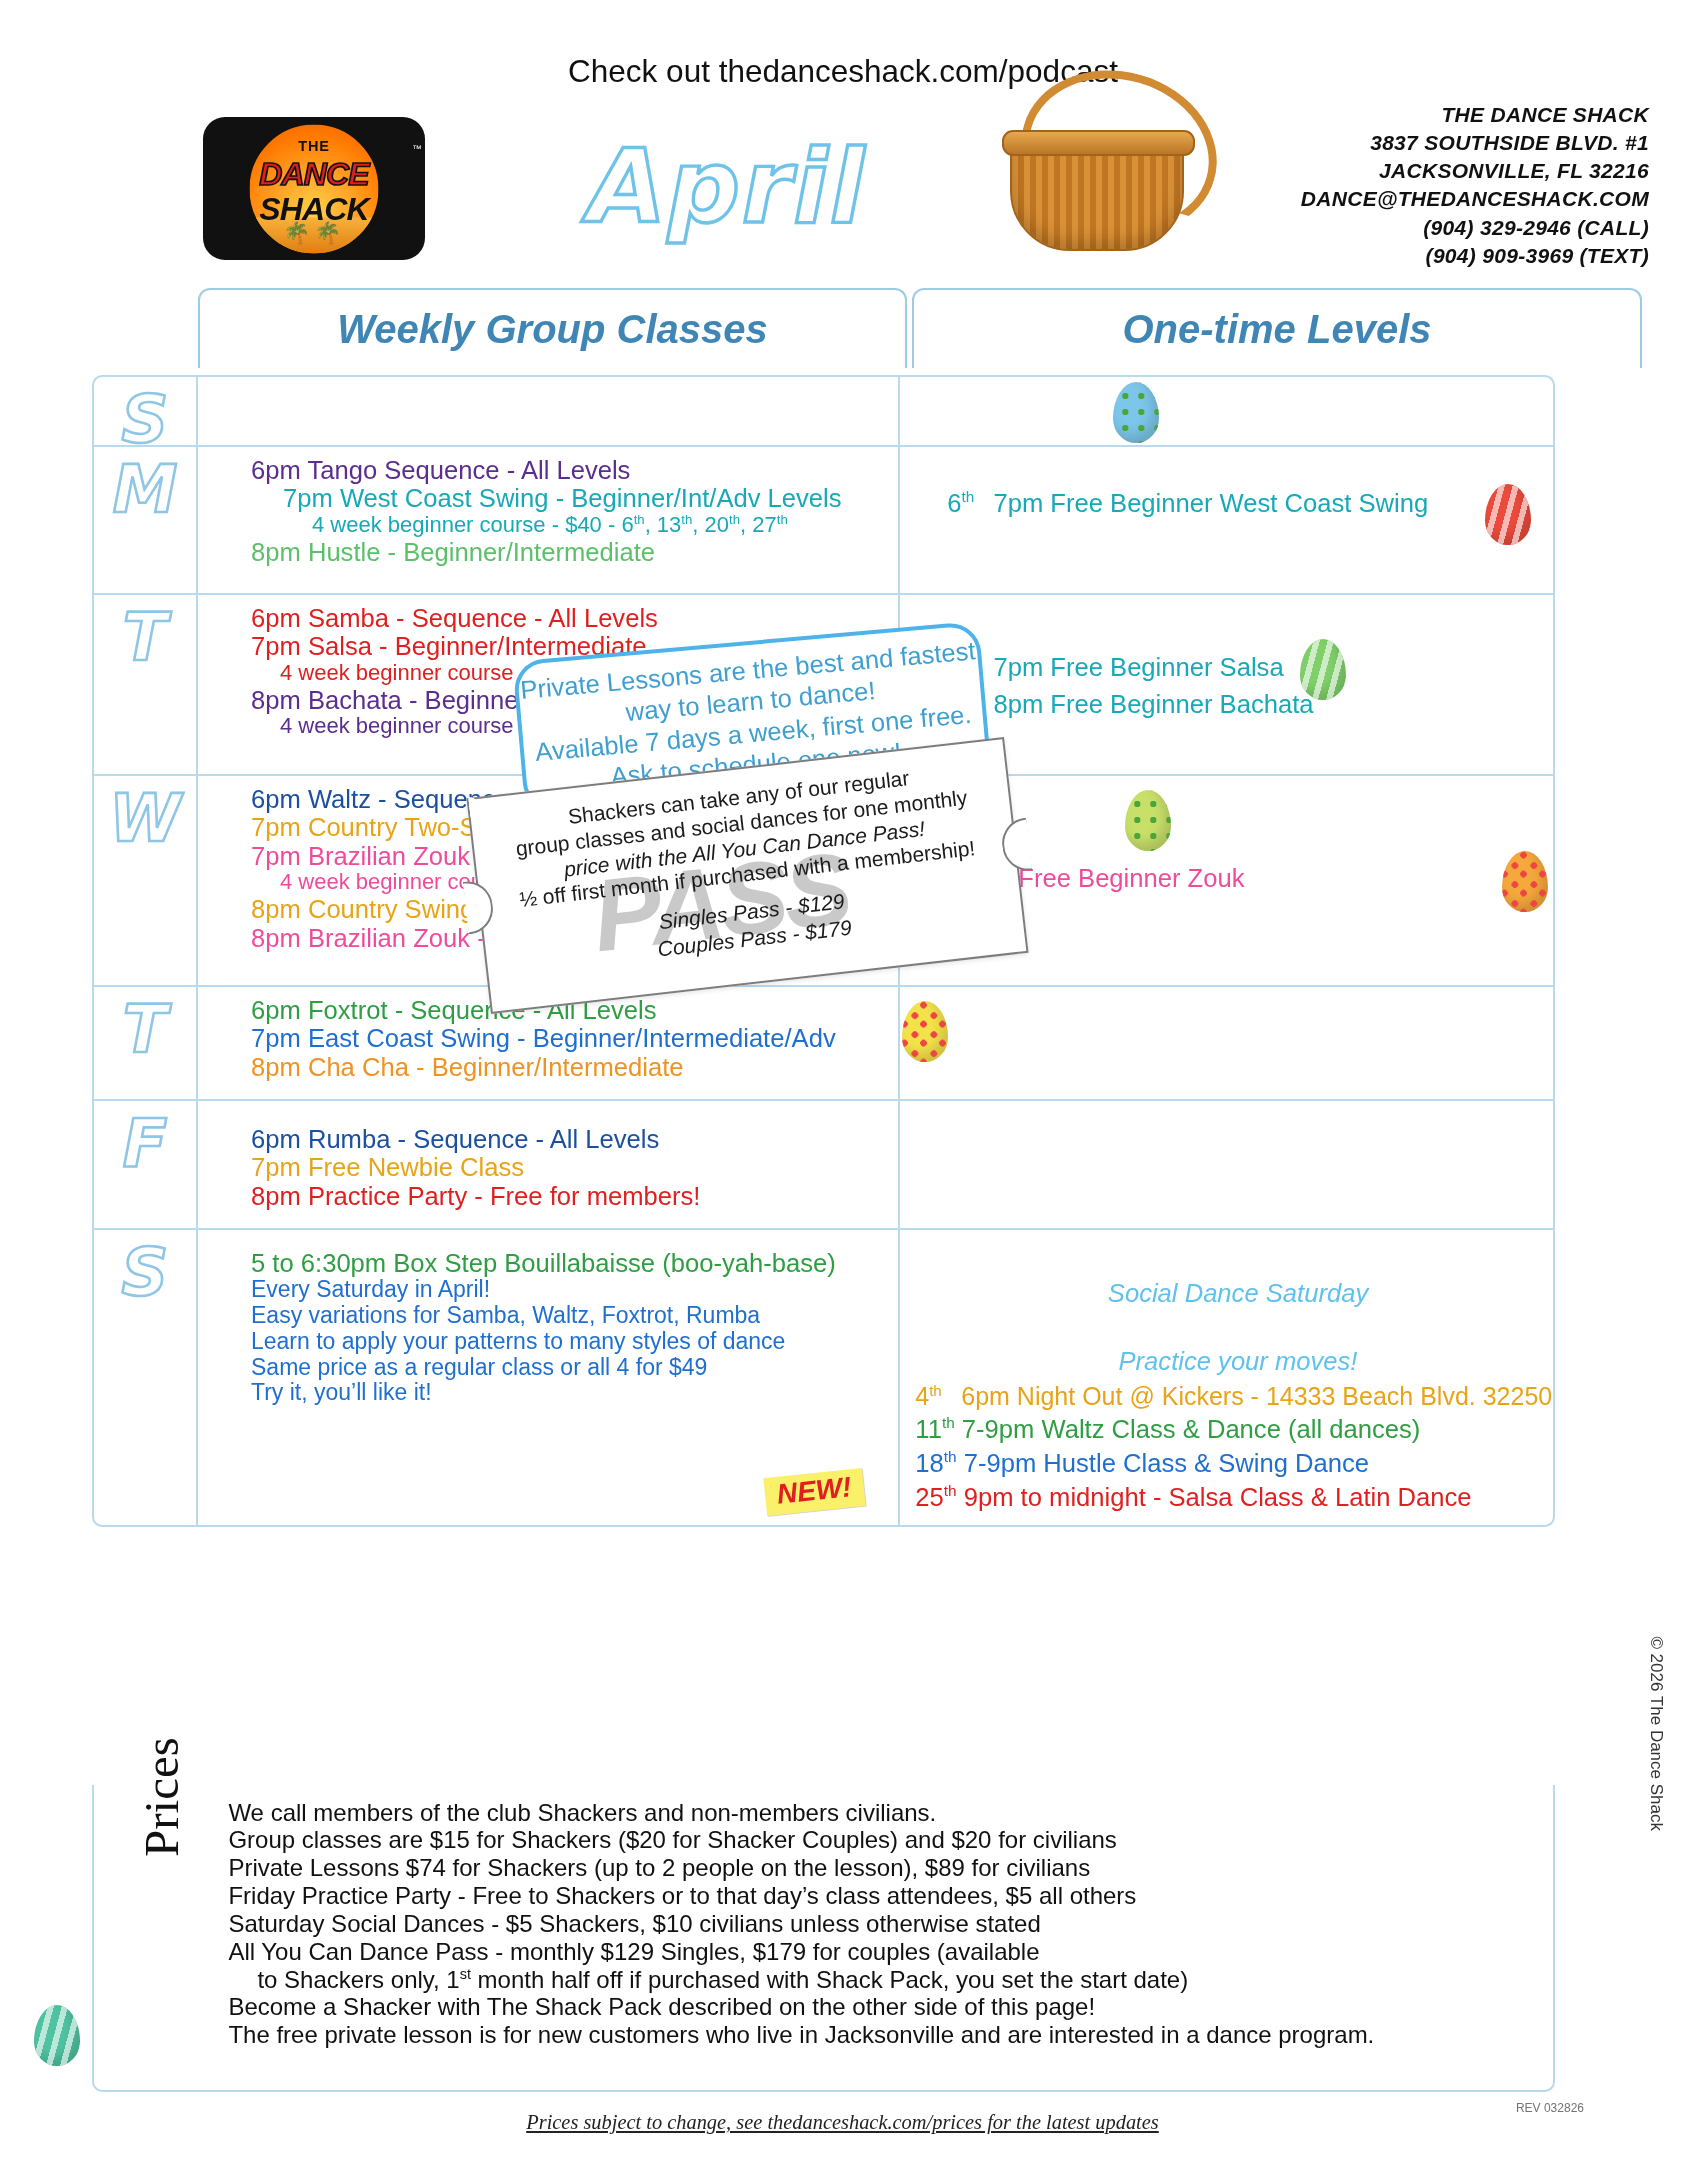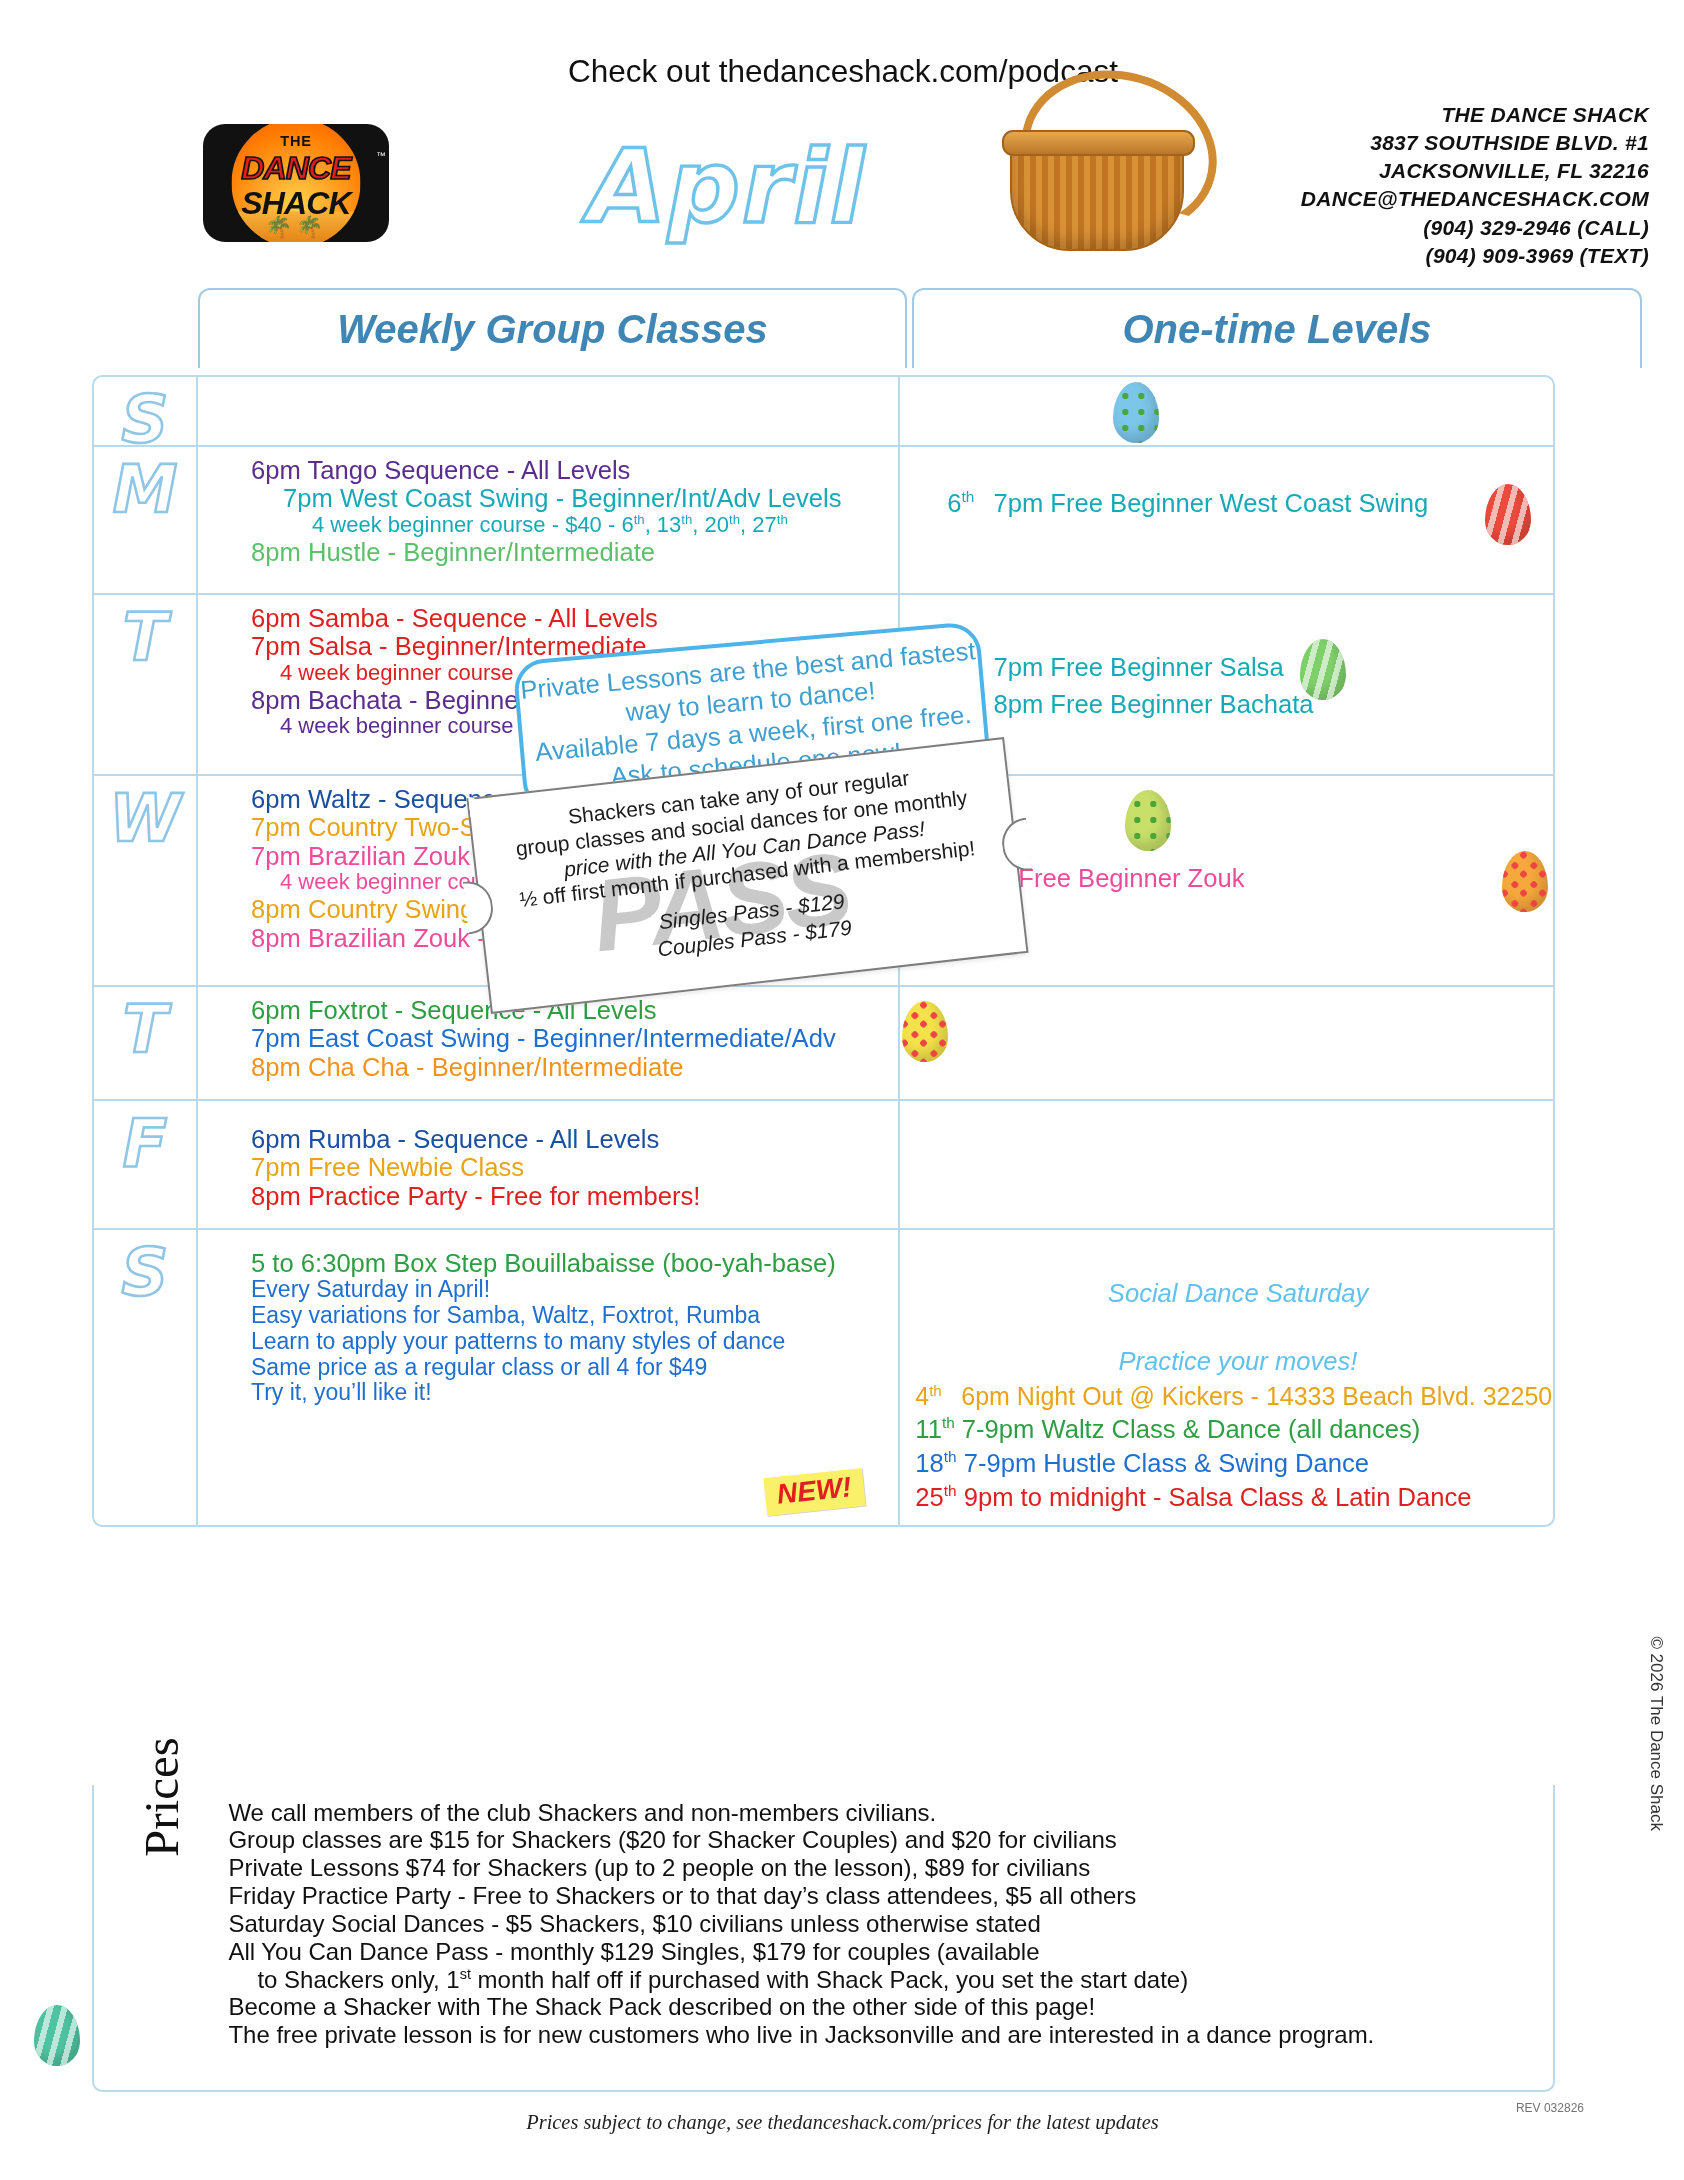--- a/index.html
+++ b/index.html
@@ -29,23 +29,24 @@
     text-align: center;
     font-size: 31.5px;
     color: #111;
     font-family: "Liberation Sans", sans-serif;
   }
 
   
   .logo {
     position: absolute;
     left: 203px;
-    top: 124px;
+    top: 117px;
     width: 186px;
-    height: 118px;
+    height: 143px;
+    padding-left: 36px;
   }
   .logo-badge {
     position: absolute;
     inset: 0;
     border-radius: 22px;
     background: #111;
     overflow: hidden;
   }
   .logo-circle {
     position: absolute;
@@ -507,20 +508,21 @@
   .footer-note {
     position: absolute;
     left: 0;
     right: 0;
     top: 2111px;
     text-align: center;
     font-size: 20.4px;
     font-style: italic;
     color: #222;
     font-family: "Liberation Serif", serif;
+    text-decoration: underline;
   }
   .rev {
     position: absolute;
     right: 101px;
     top: 2101px;
     font-size: 12px;
     color: #737373;
     margin-left: 28px;
   }
 </style>

